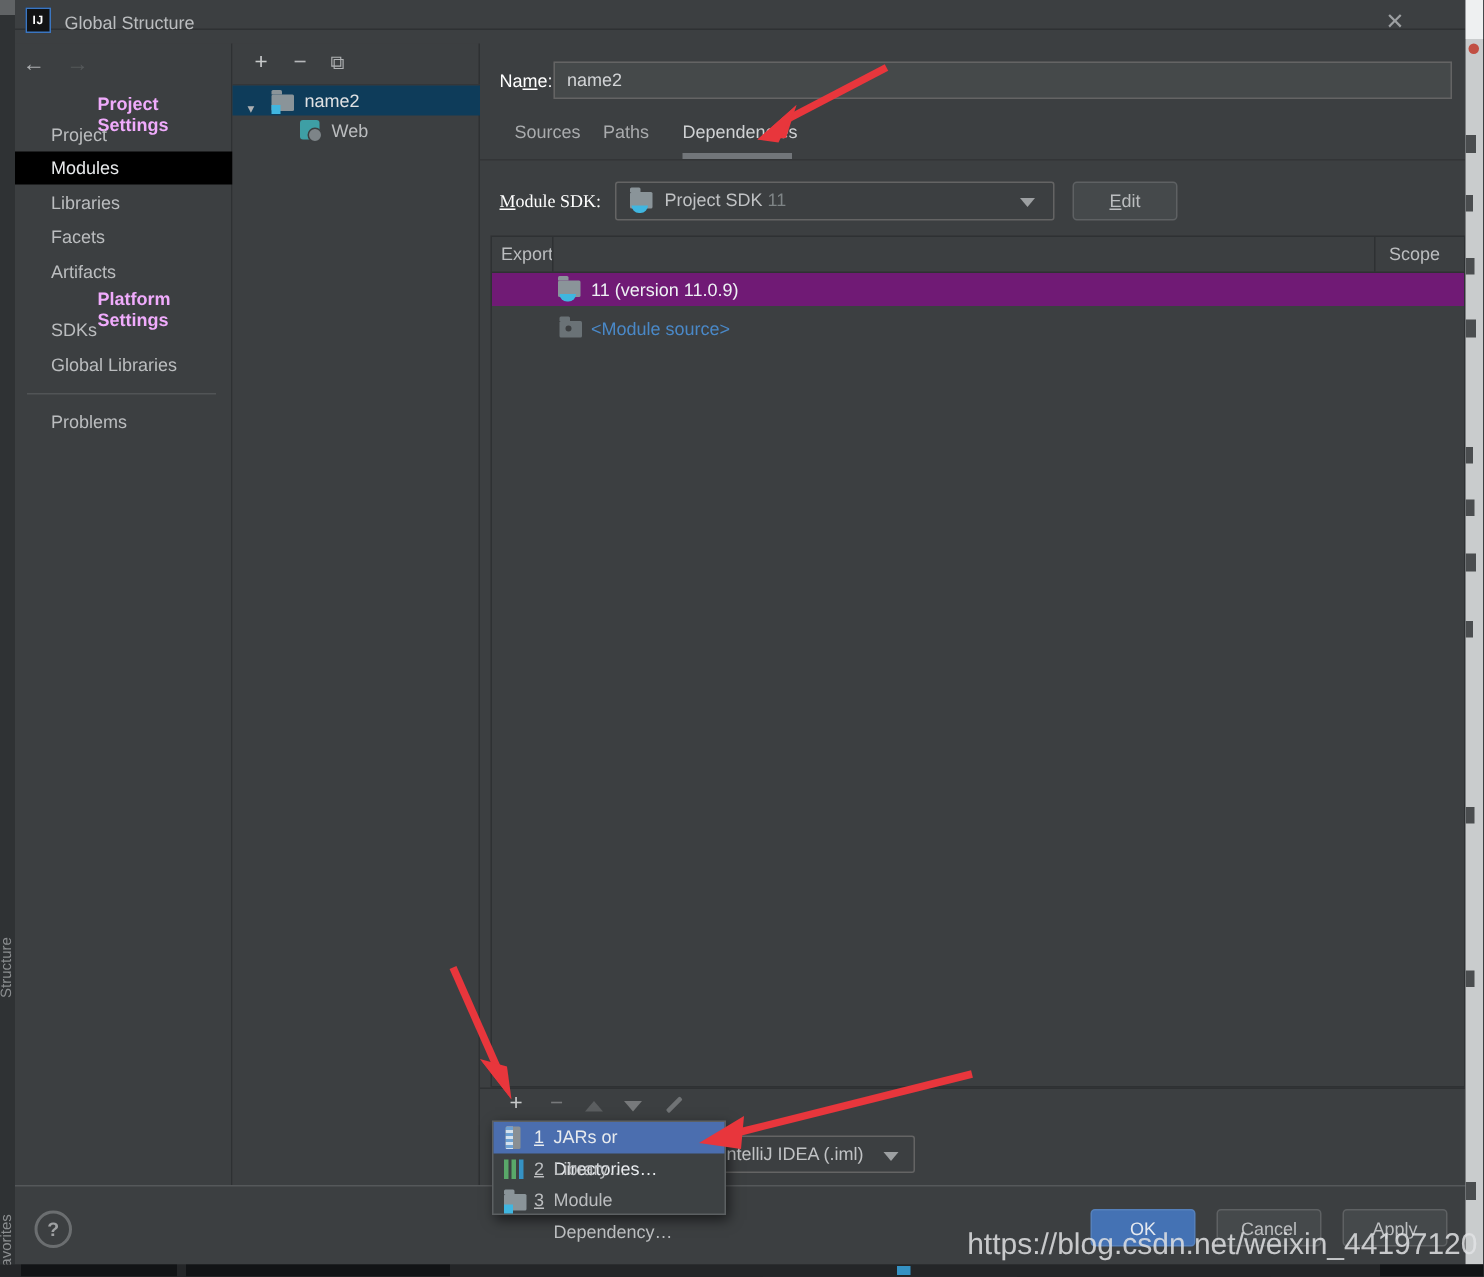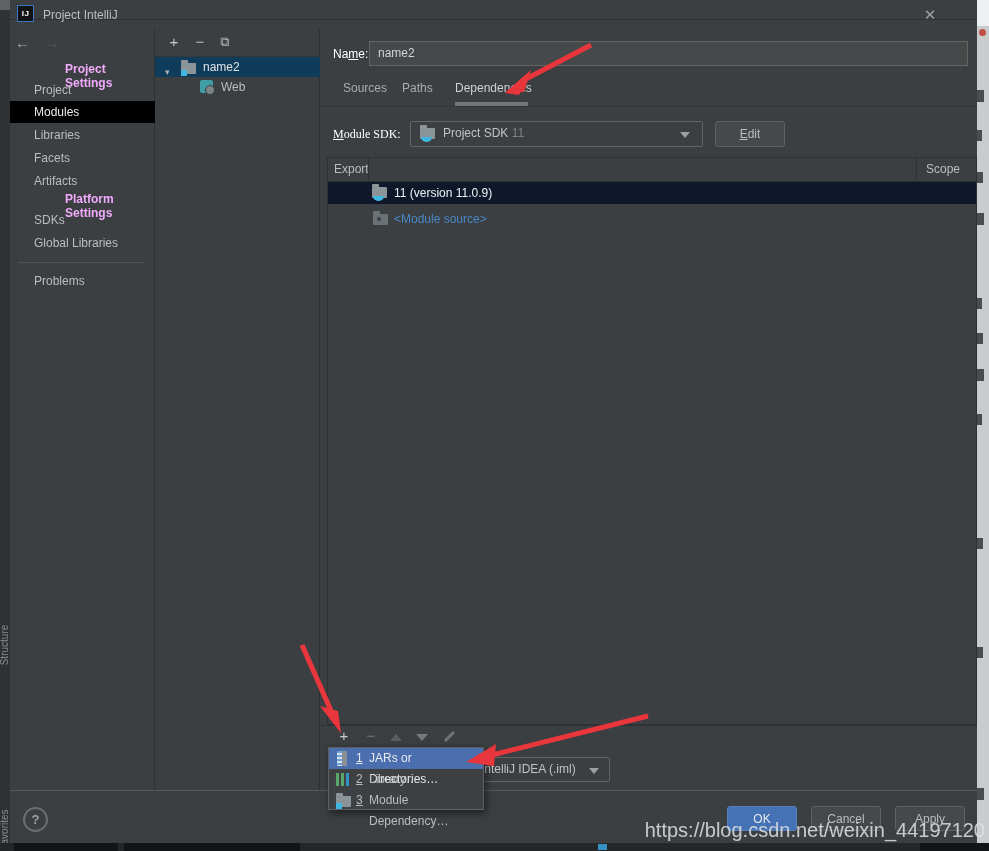--- a/index.html
+++ b/index.html
@@ -75,21 +75,21 @@
   .btn { position:absolute; height:26px; background:#45494b; border:1px solid #5e6163; border-radius:3px;
          color:#bbbdbf; text-align:center; line-height:24px; }
   .btn.blue { background:#4472b4; border-color:#5580bb; color:#e6eaf0; }
 
   
   .dep-table { position:absolute; left:7px; top:128px; width:650px; height:568px; border:1px solid #2e3133; background:#3c3f41; }
   .th { position:absolute; top:0; height:23px; line-height:23px; color:#bbbdbf; }
   .th-border { position:absolute; top:0; width:1px; height:23px; background:#2e3133; }
   .th-bottom { position:absolute; top:23px; left:0; width:100%; height:1px; background:#2e3133; }
   .trow { position:absolute; left:0; width:648px; height:22px; line-height:22px; }
-  .trow.sel { background:#0f172a; color:#eef1f4; }
+  .trow.sel { background:#701a75; color:#eef1f4; }
   .blue-text { color:#4a88c7; }
 
   
   .btoolbar { position:absolute; left:0; top:696px; width:657px; height:23px; border-top:1px solid #2e3133; }
   .tri-up { width:0; height:0; border-left:6px solid transparent; border-right:6px solid transparent; border-bottom:7px solid #5b5e60; }
   .tri-dn { width:0; height:0; border-left:6px solid transparent; border-right:6px solid transparent; border-top:7px solid #77797b; }
   .pencil { width:13px; height:3px; background:#707375; transform:rotate(-45deg); border-radius:1px; }
 
   
   .footer-sep { position:absolute; left:0; top:790px; width:967px; height:1px; background:#55585a; }
@@ -124,21 +124,21 @@
   <div class="abs ide-left">
     <div class="corner"></div>
     <div class="vlabel" style="top:639px;">Structure</div>
     <div class="vlabel" style="top:824px;">Favorites</div>
   </div>
 
   <div class="abs dlg">
 
     <div class="titlebar">
       <div class="app-icon">IJ</div>
-      <div class="title-text">Project IntelliJ</div>
+      <div class="title-text">Global Structure</div>
       <div class="close-x">✕</div>
     </div>
 
     <div class="sidebar">
       <div class="nav-arrows">
         <span class="back">←</span>
         <span class="fwd">→</span>
       </div>
       <div class="nav-h" style="top:33px;">Project Settings</div>
       <div class="nav-i" style="top:50px;">Project</div>

